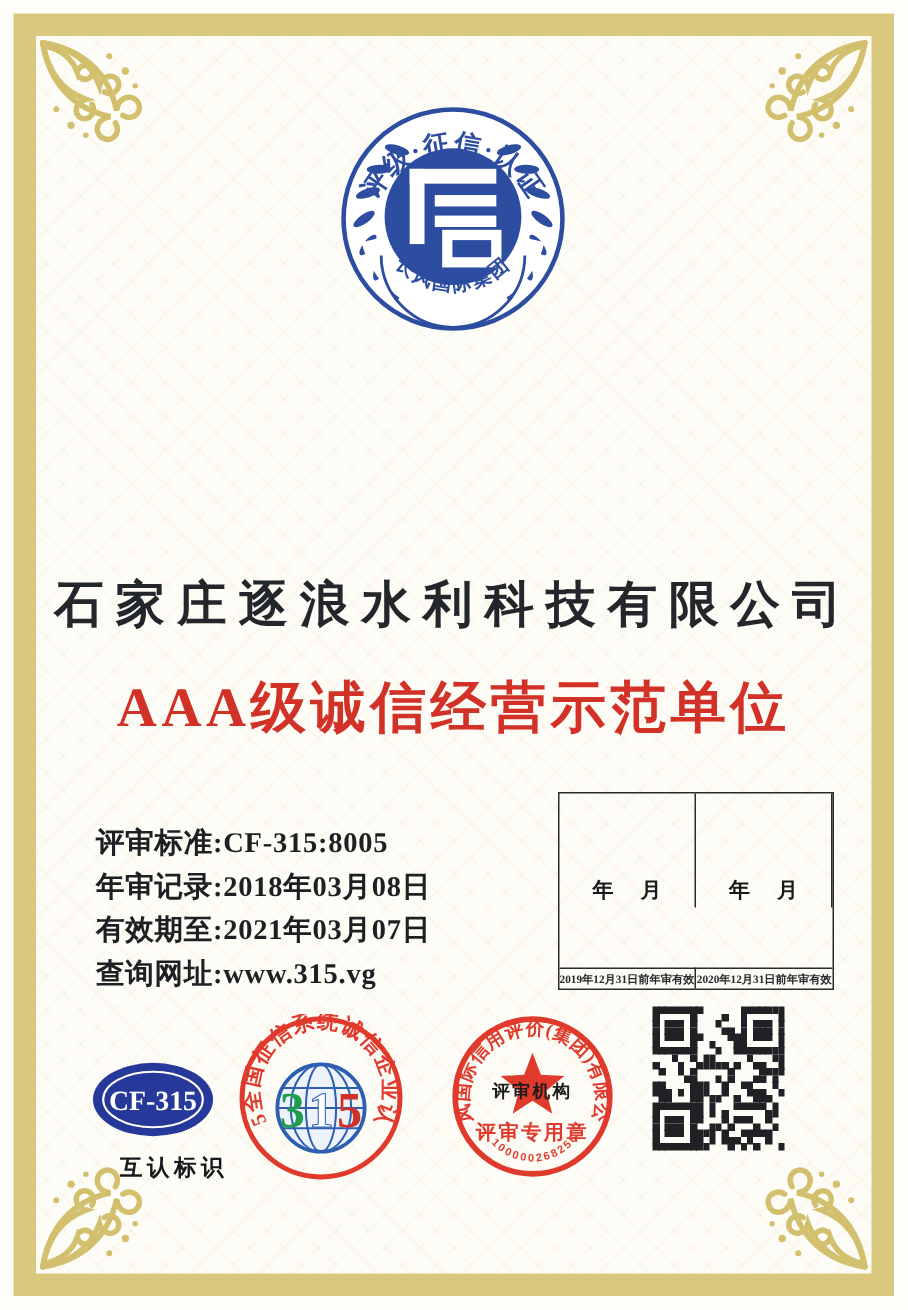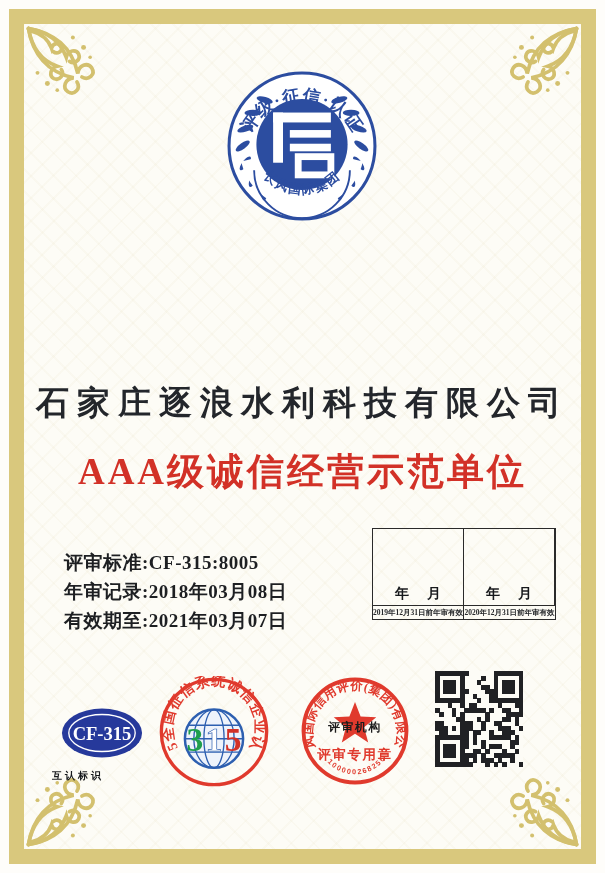--- a/index.html
+++ b/index.html
@@ -71,27 +71,28 @@
     position:absolute;bottom:2px;left:0;right:0;text-align:center;
     font-size:14px;font-weight:bold;color:#16181b;
     font-family:"Liberation Serif",serif;
   }
   .ym span{margin:0 9px;}
   .annual-note{
     border-top:1.4px solid #2a2a2a;border-right:1.4px solid #2a2a2a;
     font-size:7.5px;font-weight:bold;color:#26282b;text-align:center;
     padding:2px 0 1px;white-space:nowrap;overflow:hidden;
     font-family:"Liberation Serif",serif;
+    margin-top:40px;
   }
   .annual-note:last-child{border-right:none;}
 
   .seal-cf315{position:absolute;left:60px;top:706px;width:84px;height:54px;}
   .cf-caption{
-    position:absolute;left:52px;top:769px;width:100px;text-align:left;
-    font-size:10px;font-weight:bold;color:#16181b;letter-spacing:3px;
+    position:absolute;left:52px;top:769px;width:100px;text-align:right;
+    font-size:15px;font-weight:bold;color:#16181b;letter-spacing:3px;
     font-family:Liberation Sans, sans-serif;
   }
   .seal-globe{position:absolute;left:158px;top:676px;width:112px;height:112px;}
   .seal-star{position:absolute;left:299px;top:675px;width:112px;height:112px;}
 
   .qr-wrap{position:absolute;left:435px;top:671px;width:88px;height:96px;background:#fdfcf6;}
   .qr-wrap i{position:absolute;width:calc(100%/21 + 0.4px);height:calc(100%/21 + 0.4px);background:#202124;}
   .qr-caption{
     position:absolute;left:420px;top:779px;width:120px;text-align:center;
     font-size:16px;font-weight:bold;color:#1d1f22;letter-spacing:1px;
@@ -185,20 +186,21 @@
 
 
   <div class="company">石家庄逐浪水利科技有限公司</div>
 
   <div class="award">AAA级诚信经营示范单位</div>
 
   <div class="details">
     <div class="detail-row"><span>评审标准:</span><span>CF-315:8005</span></div>
     <div class="detail-row"><span>年审记录:</span><span>2018年03月08日</span></div>
     <div class="detail-row"><span>有效期至:</span><span>2021年03月07日</span></div>
+    <div class="detail-row"><span>查询网址:</span><span>www.315.vg</span></div>
   </div>
 
   <div class="annual">
     <div class="annual-table">
       <div class="annual-cell">
         <div class="ym"><span>年</span><span>月</span></div>
       </div>
       <div class="annual-cell">
         <div class="ym"><span>年</span><span>月</span></div>
       </div>

